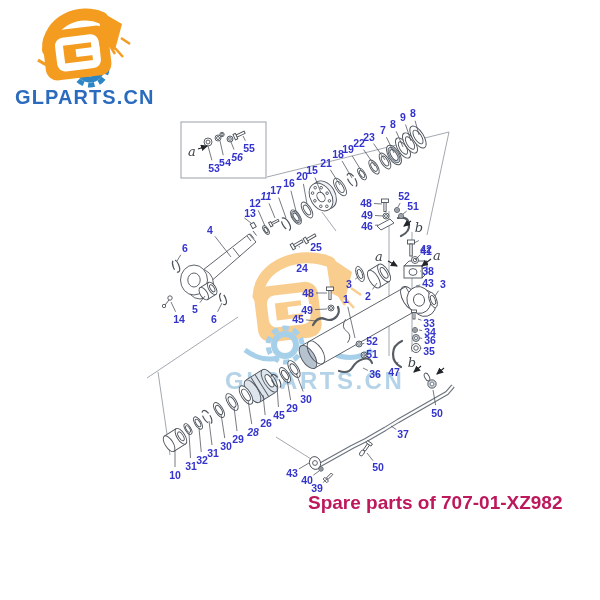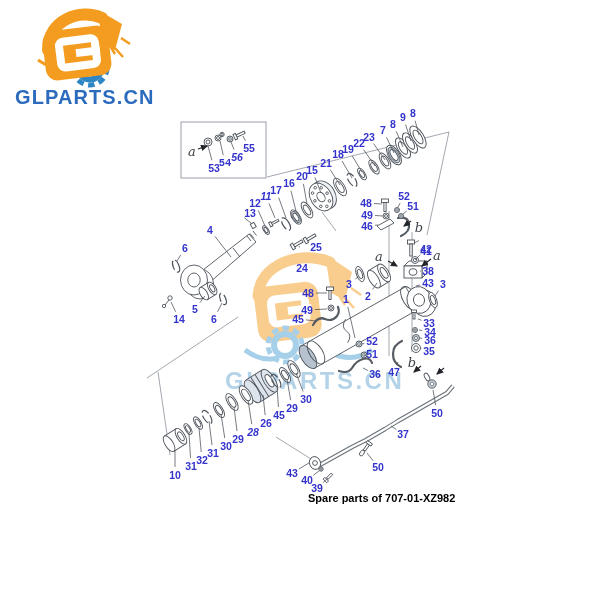--- a/index.html
+++ b/index.html
@@ -12,22 +12,22 @@
   svg.layer{position:absolute;left:0;top:0;z-index:2;}
   #labels{position:absolute;left:0;top:0;width:600px;height:600px;z-index:3;pointer-events:none;}
   .plabel{position:absolute;transform:translate(-50%,-50%);
           font:bold 10.5px "Liberation Sans",sans-serif;color:#3434cc;white-space:nowrap;}
   .llabel{position:absolute;transform:translate(-50%,-50%);
           font:italic 13px "DejaVu Serif",serif;color:#3e444b;}
   
   #logo{position:absolute;left:18px;top:2px;z-index:4;}
   #logo-text{position:absolute;left:15px;top:86px;z-index:4;font-size:20px;font-weight:bold;
              color:#2b6bbd;letter-spacing:1.1px;white-space:nowrap;}
-  #caption{position:absolute;left:308px;top:492px;z-index:4;font-size:11px;font-weight:600;
-           color:#000000;white-space:nowrap;}
+  #caption{position:absolute;left:308px;top:492px;z-index:4;font-size:19px;font-weight:600;
+           color:#be185d;white-space:nowrap;}
   
   .p{fill:#fff;stroke:#4c525a;stroke-width:.9;}
   .pp{fill:#dde4ec;stroke:#4c525a;stroke-width:.9;}
   .pd{fill:#b7c2cf;stroke:#4c525a;stroke-width:.9;}
   .ln{stroke:#4c525a;stroke-width:.9;fill:none;}
   .thin{stroke:#8b929b;stroke-width:.8;fill:none;}
   .strap{stroke:#565c64;stroke-width:2.2;fill:none;stroke-linecap:round;}
 </style>
 </head>
 <body>

